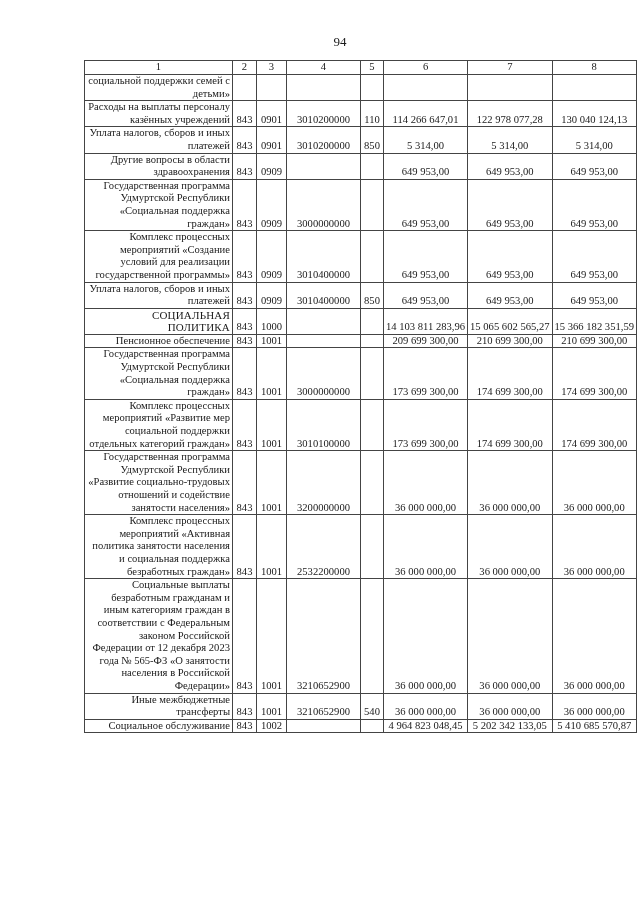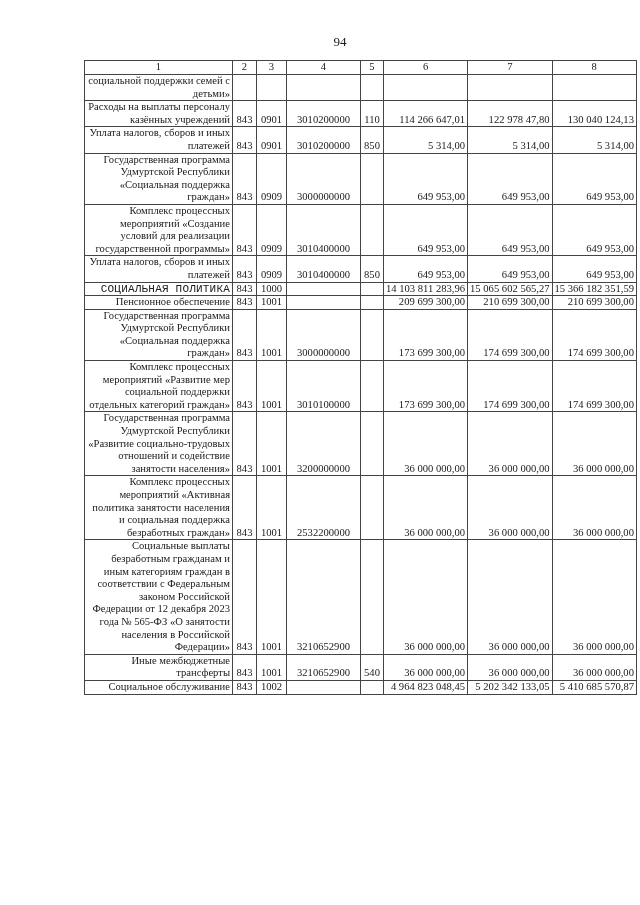--- a/index.html
+++ b/index.html
@@ -8,23 +8,23 @@
   .page-number { position: absolute; top: 34px; left: 0; width: 680px; text-align: center;
                  font-size: 13px; }
   table.budget { position: absolute; top: 60px; left: 84px; border-collapse: collapse;
                  table-layout: fixed; font-size: 10.6px; line-height: 12.6px; }
   table.budget td, table.budget th { border: 1px solid #444; padding: 0 2px; vertical-align: bottom; }
   table.budget th { font-weight: normal; text-align: center; vertical-align: middle; height: 13px; }
   col.c1 { width: 148px; } col.c2 { width: 24px; } col.c3 { width: 30px; }
   col.c4 { width: 74px; } col.c5 { width: 23px; } col.c6 { width: 77px; }
   col.c7 { width: 83px; } col.c8 { width: 76px; }
   td.name { text-align: right; vertical-align: top; white-space: normal; }
-  td.num { text-align: right; white-space: nowrap; }
+  td.num { text-align: center; white-space: nowrap; }
   td.code { text-align: center; white-space: nowrap; }
-  tr.upper td.name { font-family: Liberation Mono, monospace; font-size: 11px; letter-spacing: 0.2px; }
+  tr.upper td.name { font-family: Liberation Serif, serif; font-size: 11px; letter-spacing: 0.2px; }
 </style>
 </head>
 <body>
 
 <div class="page-number">94</div>
 
 <table class="budget">
   <colgroup>
     <col class="c1">
       <col class="c2">
@@ -58,34 +58,44 @@
         <td class="num"></td>
         <td class="num"></td>
       </tr>
       <tr>
         <td class="name">Расходы на выплаты персоналу казённых учреждений</td>
         <td class="code">843</td>
         <td class="code">0901</td>
         <td class="code">3010200000</td>
         <td class="code">110</td>
         <td class="num">114 266 647,01</td>
-        <td class="num">122 978 47,80</td>
+        <td class="num">122 978 077,28</td>
         <td class="num">130 040 124,13</td>
       </tr>
       <tr>
         <td class="name">Уплата налогов, сборов и иных платежей</td>
         <td class="code">843</td>
         <td class="code">0901</td>
         <td class="code">3010200000</td>
         <td class="code">850</td>
         <td class="num">5 314,00</td>
         <td class="num">5 314,00</td>
         <td class="num">5 314,00</td>
       </tr>
       <tr>
+        <td class="name">Другие вопросы в области здравоохранения</td>
+        <td class="code">843</td>
+        <td class="code">0909</td>
+        <td class="code"></td>
+        <td class="code"></td>
+        <td class="num">649 953,00</td>
+        <td class="num">649 953,00</td>
+        <td class="num">649 953,00</td>
+      </tr>
+      <tr>
         <td class="name">Государственная программа Удмуртской Республики «Социальная поддержка граждан»</td>
         <td class="code">843</td>
         <td class="code">0909</td>
         <td class="code">3000000000</td>
         <td class="code"></td>
         <td class="num">649 953,00</td>
         <td class="num">649 953,00</td>
         <td class="num">649 953,00</td>
       </tr>
       <tr>

